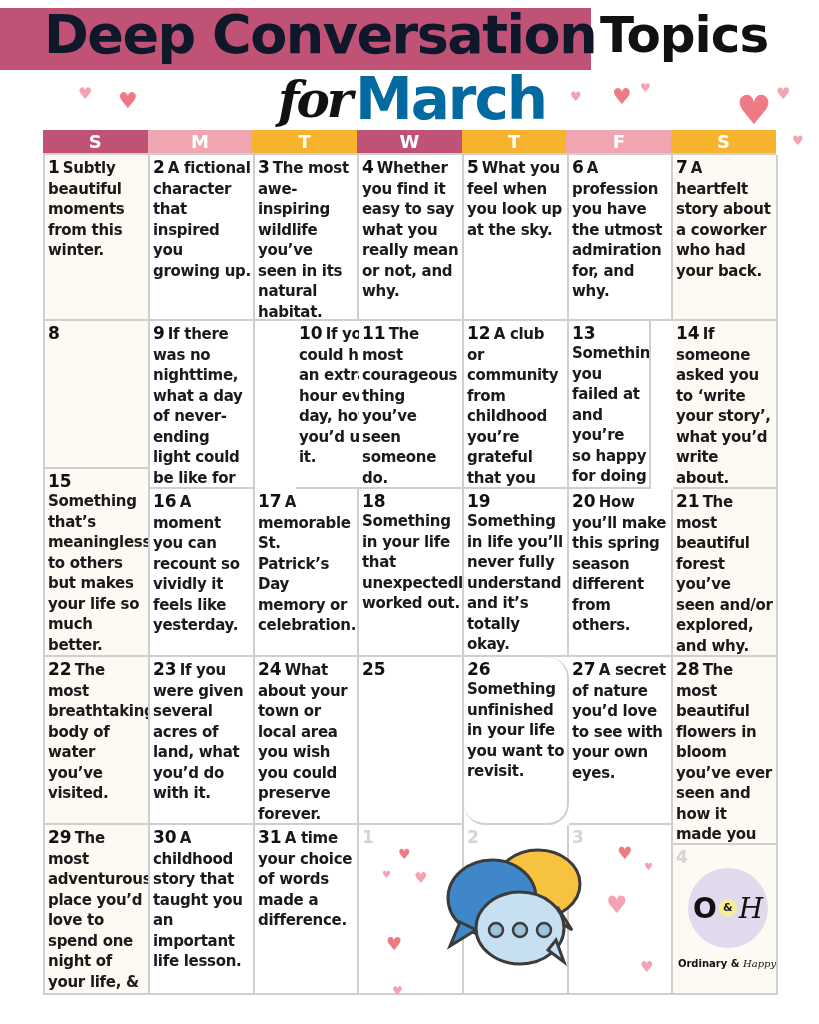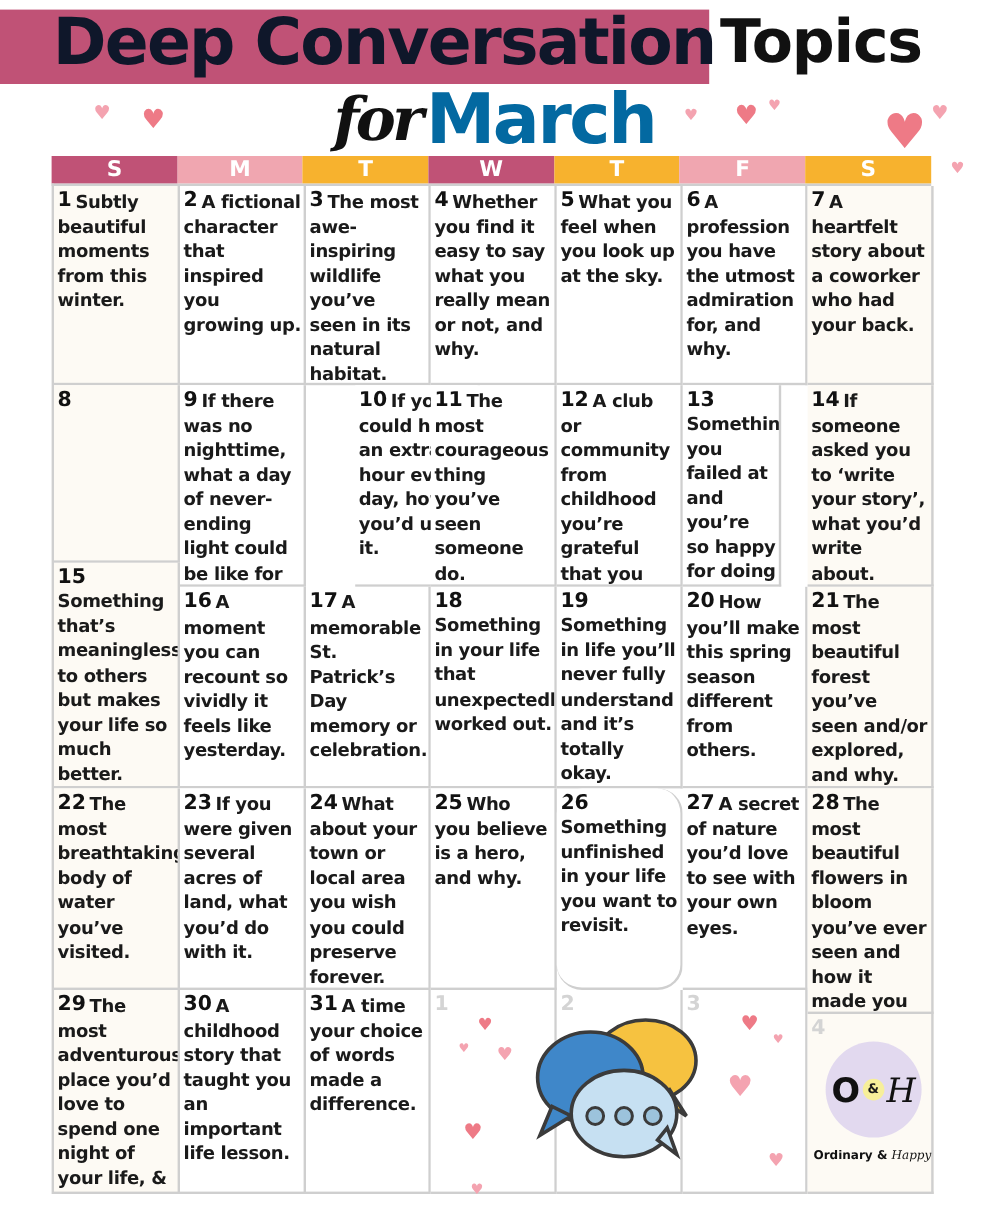--- a/index.html
+++ b/index.html
@@ -198,21 +198,20 @@
       <div class="cell" style="left: 105px; top: 502px; width: 105px; height: 168px;">
         <span class="num">23</span>
         <div class="prompt">If you were given several acres of land, what you’d do with it.</div>
       </div>
       <div class="cell" style="left: 210px; top: 502px; width: 104px; height: 168px;">
         <span class="num">24</span>
         <div class="prompt">What about your town or local area you wish you could preserve forever.</div>
       </div>
       <div class="cell" style="left: 314px; top: 502px; width: 105px; height: 168px;">
         <span class="num">25</span>
-        <div class="prompt">Who you believe is a hero, and why.</div>
       </div>
       <div class="cell" style="left: 419px; top: 502px; width: 105px; height: 168px; border-radius: 21px;">
         <span class="num">26</span>
         <div class="prompt">Something unfinished in your life you want to revisit.</div>
       </div>
       <div class="cell" style="left: 524px; top: 502px; width: 104px; height: 168px;">
         <span class="num">27</span>
         <div class="prompt">A secret of nature you’d love to see with your own eyes.</div>
       </div>
       <div class="cell weekend" style="left: 628px; top: 502px; width: 105px; height: 188px;">

